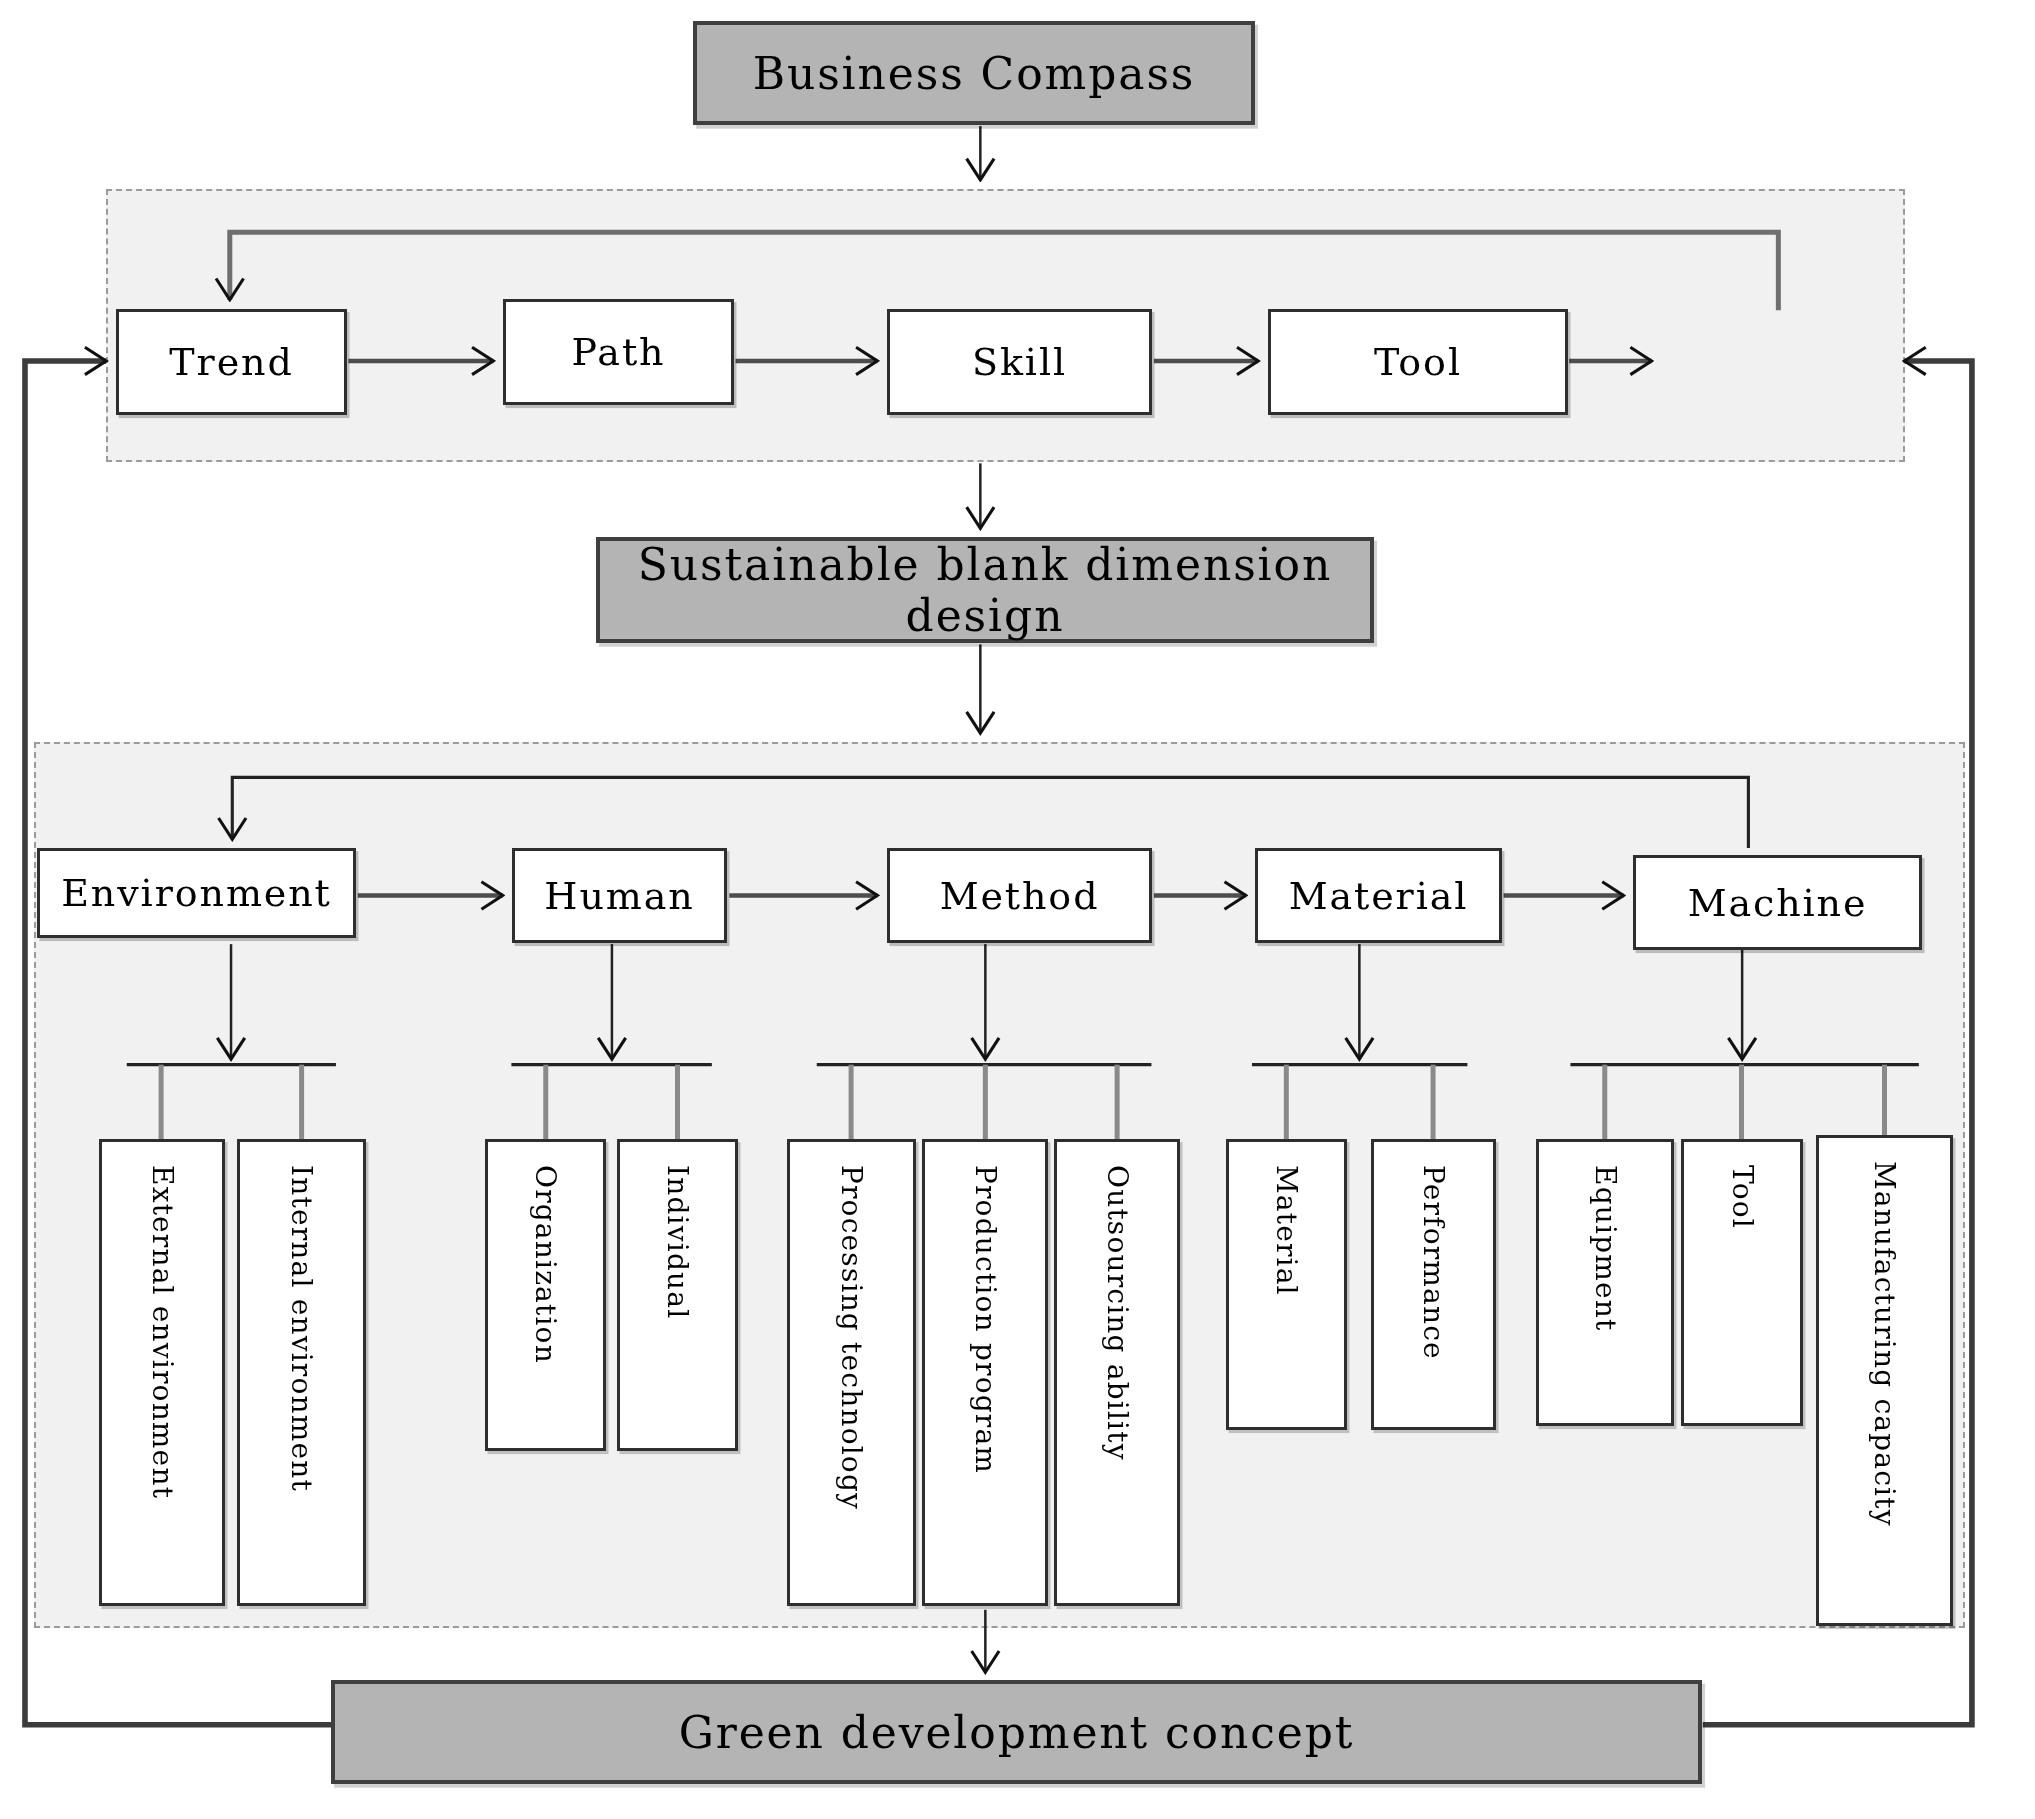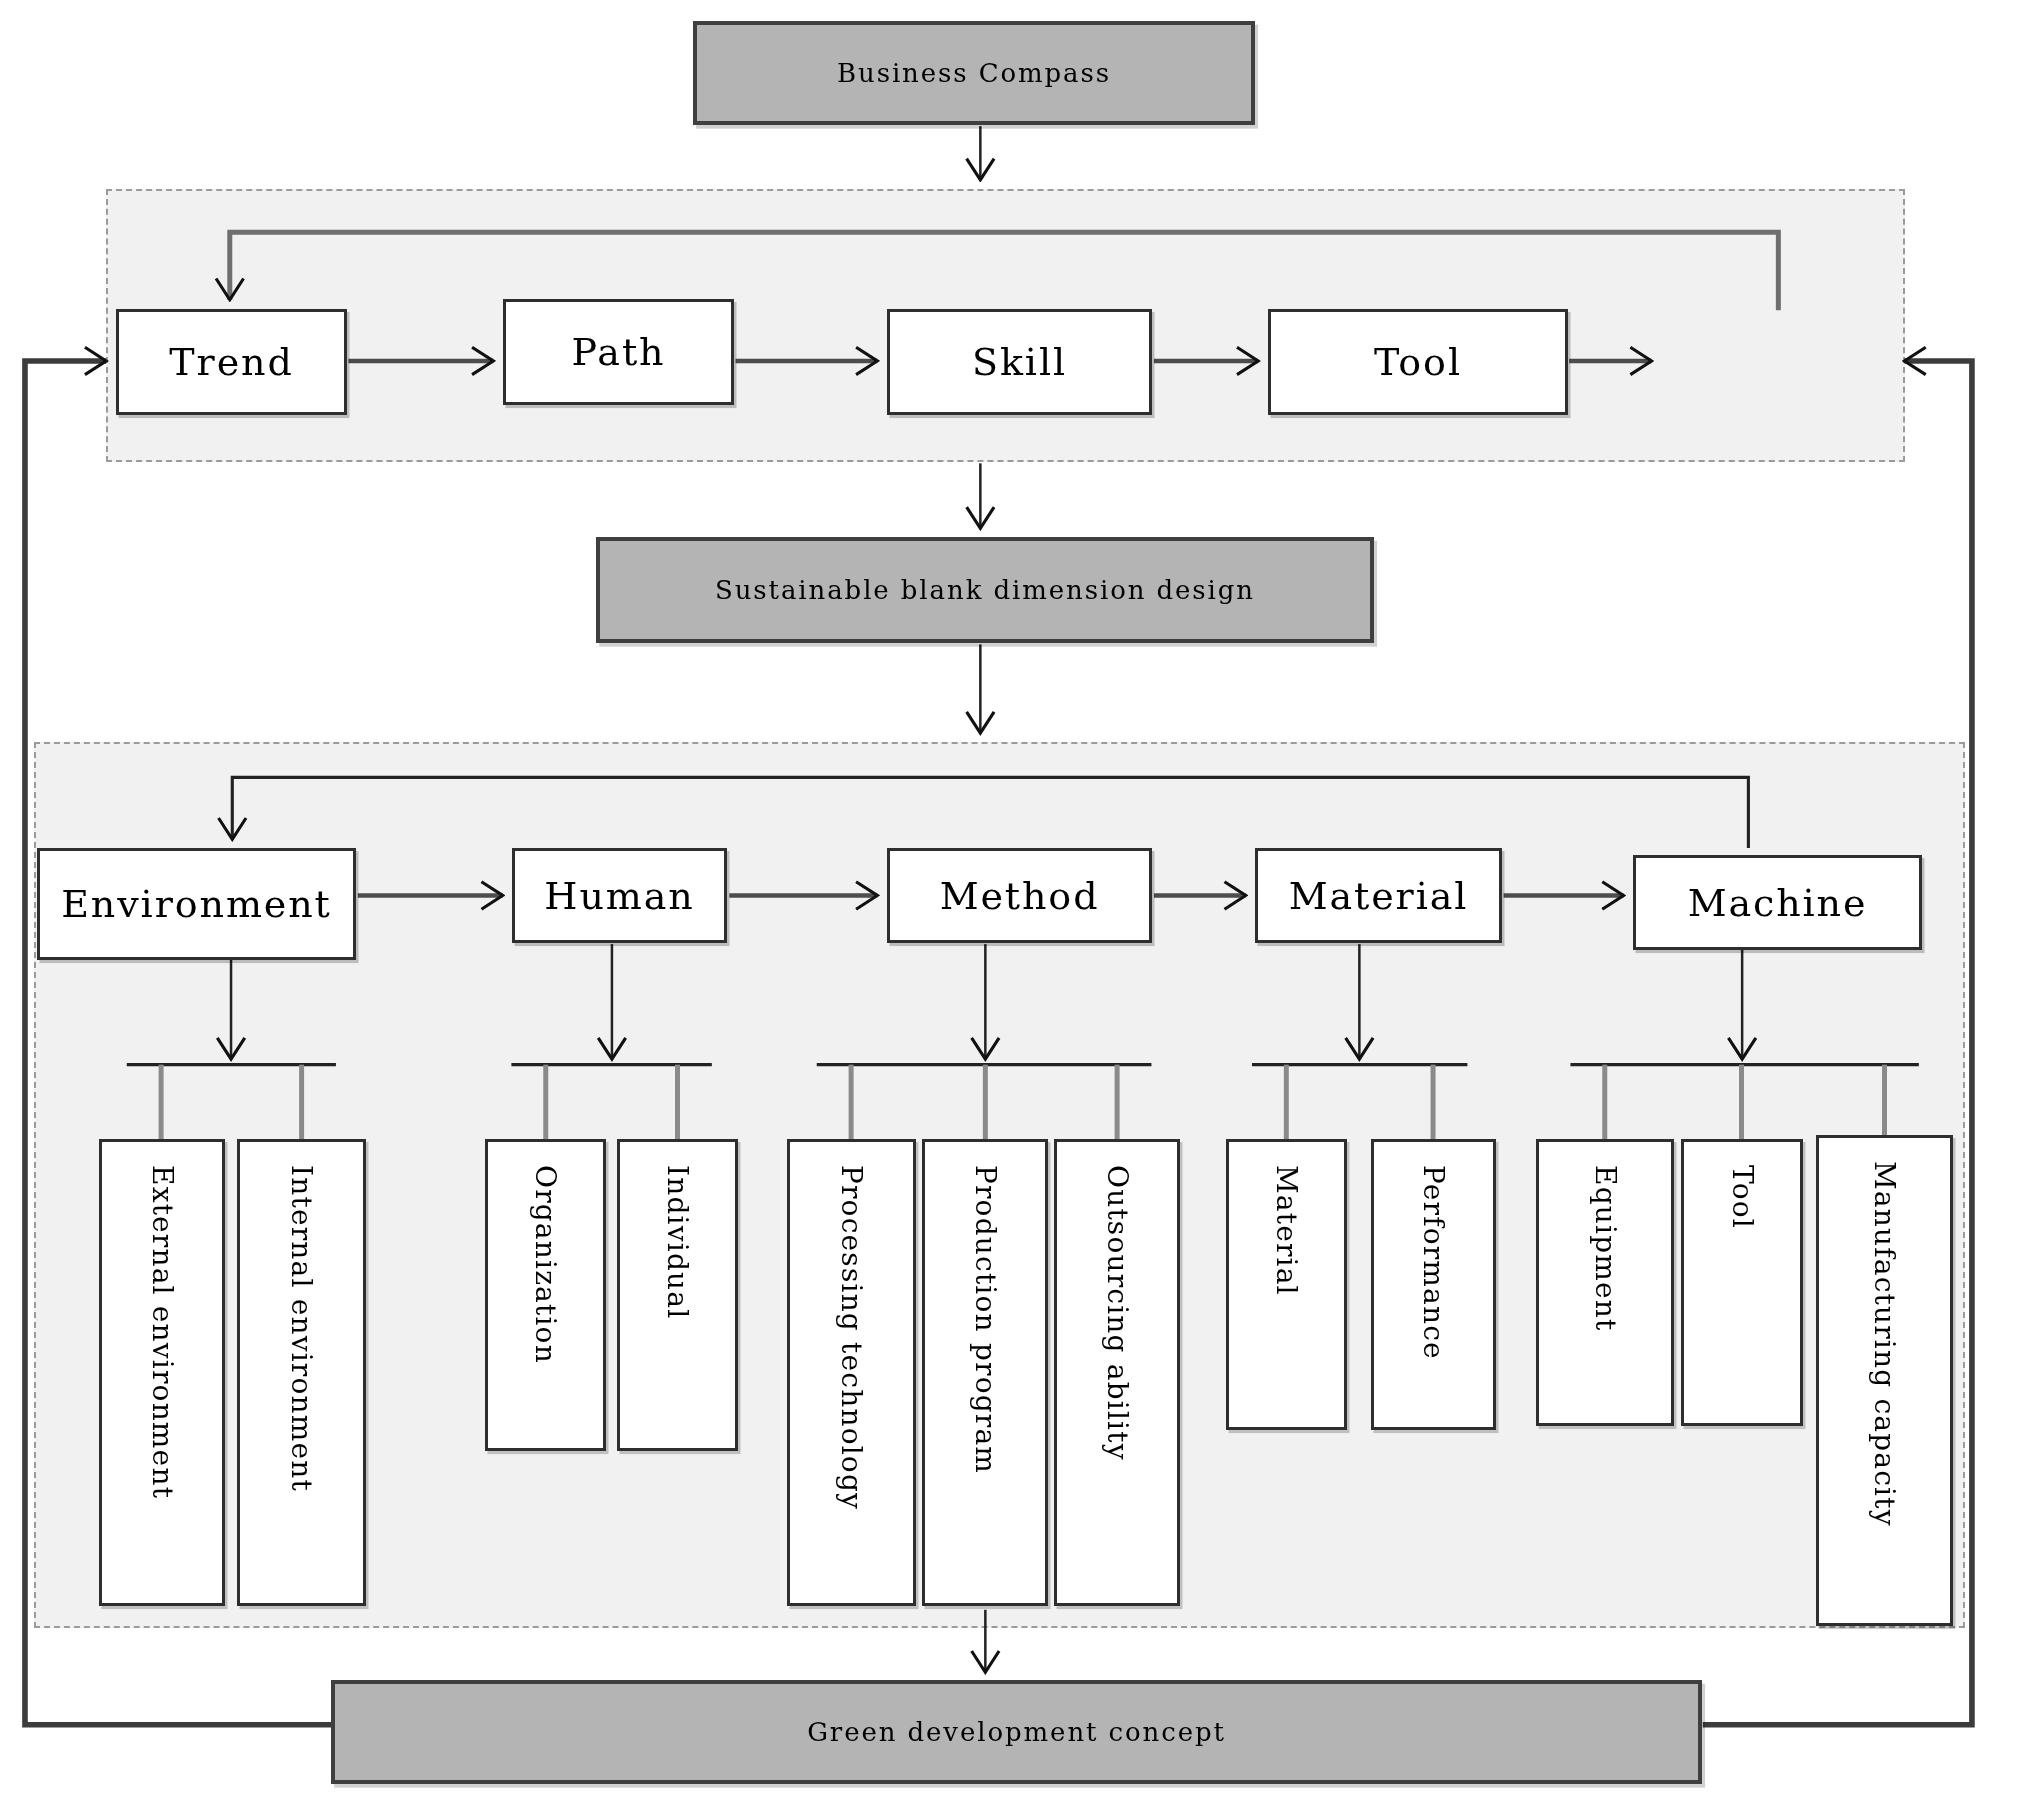--- a/index.html
+++ b/index.html
@@ -29,21 +29,21 @@
     border:3.1px solid #2e2e2e;
     box-shadow:2.5px 3.1px 0 rgba(0,0,0,0.22);
     display:flex;align-items:center;justify-content:center;
     font-size:38px;letter-spacing:1.9px;
     text-align:center;
     z-index:3;
   }
   .node.gray{
     background:#b4b4b4;
     border:4.4px solid #3f3f3f;
-    font-size:26px;
+    font-size:44px;
     box-shadow:3.1px 3.7px 0 rgba(0,0,0,0.18);
   }
   .vnode{
     position:absolute;
     box-sizing:border-box;
     background:#ffffff;
     border:3.1px solid #2e2e2e;
     box-shadow:2.5px 3.1px 0 rgba(0,0,0,0.20);
     display:flex;justify-content:center;
     z-index:3;
@@ -137,21 +137,21 @@
     <span>Skill</span>
   </div>
   <div class="node" style="left:1268px;top:309px;width:300px;height:106px">
     <span>Tool</span>
   </div>
 
   <div class="node gray" style="left:596px;top:537px;width:778px;height:106px">
     <span>Sustainable blank dimension design</span>
   </div>
 
-  <div class="node" style="left:37px;top:848px;width:319px;height:112px">
+  <div class="node" style="left:37px;top:848px;width:319px;height:90px">
     <span>Environment</span>
   </div>
   <div class="node" style="left:512px;top:848px;width:215px;height:95px">
     <span>Human</span>
   </div>
   <div class="node" style="left:887px;top:848px;width:265px;height:95px">
     <span>Method</span>
   </div>
   <div class="node" style="left:1255px;top:848px;width:247px;height:95px">
     <span>Material</span>

